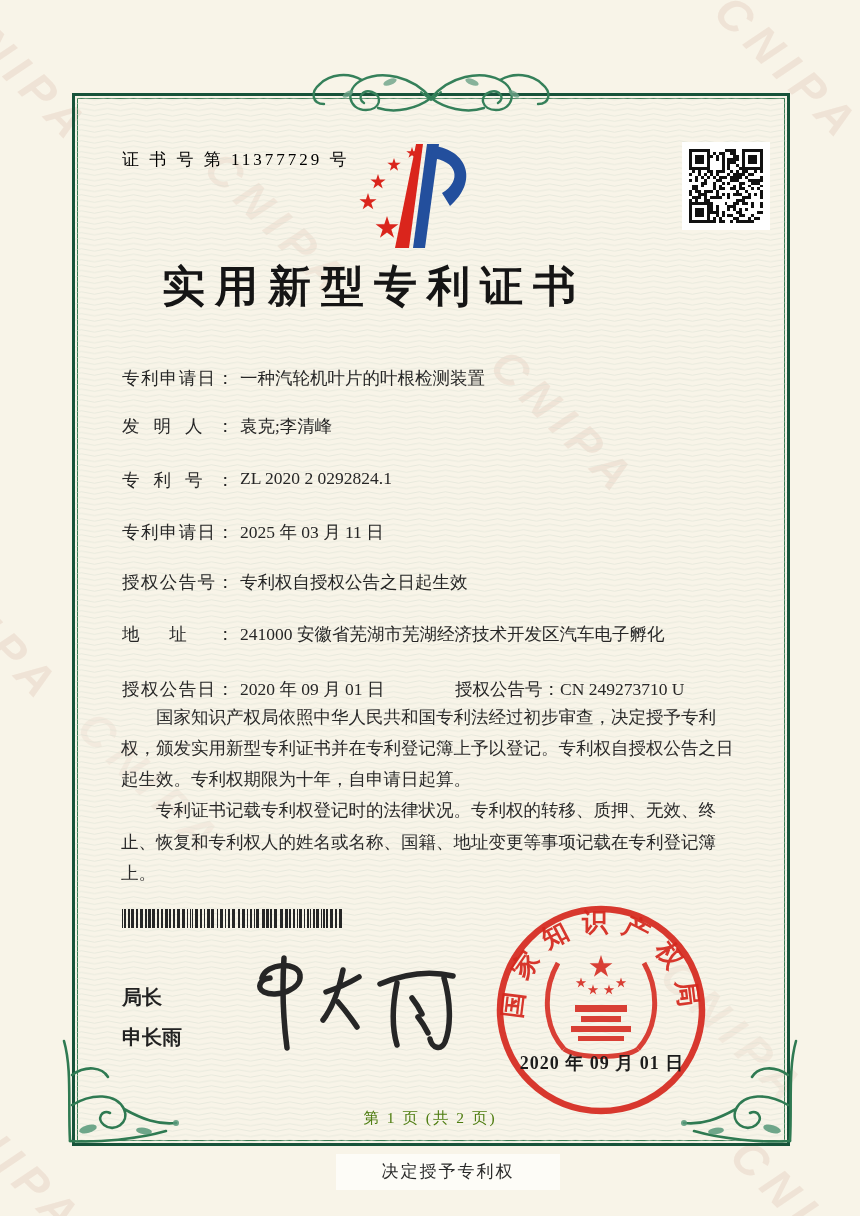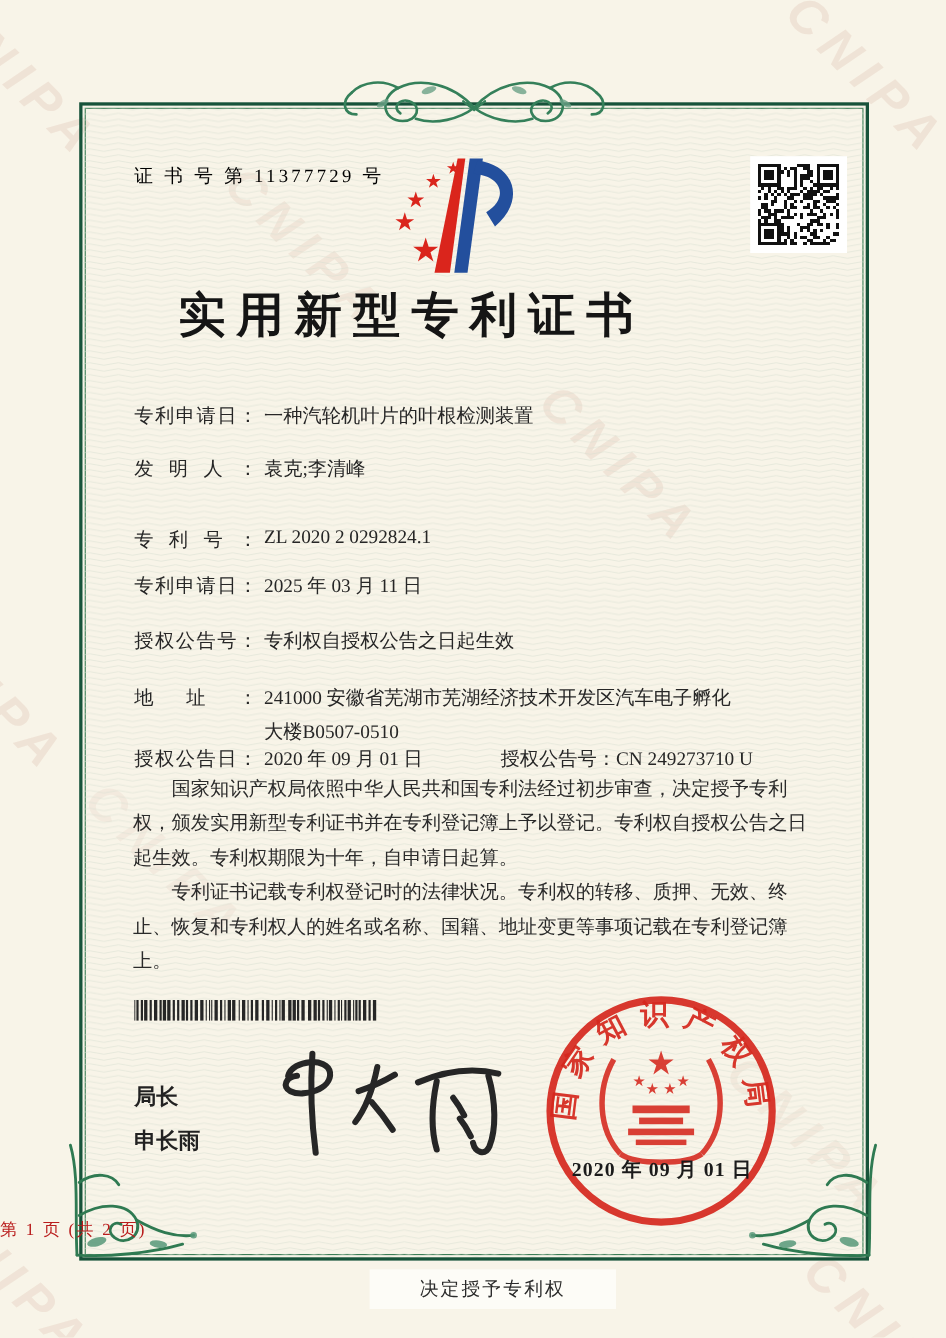--- a/index.html
+++ b/index.html
@@ -82,22 +82,22 @@
 
   
   .seal{position:absolute;left:492px;top:901px;width:218px;height:218px;}
   .seal-date{
     position:absolute;left:512px;top:1051px;width:180px;text-align:center;
     font-size:18px;letter-spacing:1px;color:#1b1b1b;font-weight:600;
   }
 
   
   .page-no{
-    position:absolute;left:0;top:1108px;width:860px;
-    font-size:15.5px;letter-spacing:2px;color:#b91c1c;
+    position:absolute;left:0;top:1108px;width:860px;text-align:center;
+    font-size:15.5px;letter-spacing:2px;color:#4d7c0f;
   }
   .cont-note{
     position:absolute;left:336px;top:1154px;width:224px;height:36px;
     background:#fdfcf7;text-align:center;line-height:36px;
     font-size:17px;letter-spacing:2px;color:#2a2a2a;
   }
 </style>
 </head>
 <body>
 
@@ -510,32 +510,31 @@
 
   <div class="title">实用新型专利证书</div>
 
   <div class="fields">
     <div class="field-row" style="top:0;">
       <span class="f-label">专利申请日：</span><span class="f-value">一种汽轮机叶片的叶根检测装置</span>
     </div>
     <div class="field-row" style="top:48px;">
       <span class="f-label">发明人：</span><span class="f-value">袁克;李清峰</span>
     </div>
-    <div class="field-row" style="top:112px;">
+    <div class="field-row" style="top:102px;">
       <span class="f-label">专利号：</span><span class="f-value">ZL 2020 2 0292824.1</span>
     </div>
     <div class="field-row" style="top:154px;">
       <span class="f-label">专利申请日：</span><span class="f-value">2025 年 03 月 11 日</span>
     </div>
     <div class="field-row" style="top:204px;">
       <span class="f-label">授权公告号：</span><span class="f-value">专利权自授权公告之日起生效</span>
     </div>
     <div class="field-row" style="top:256px;white-space:normal;width:620px;">
       <span class="f-label">地址：</span><span class="f-value">241000 安徽省芜湖市芜湖经济技术开发区汽车电子孵化</span>
-      <span class="f-value2">大楼B0507-0510</span>
     </div>
     <div class="field-row" style="top:311px;width:620px;">
       <span class="f-label">授权公告日：</span><span class="f-value">2020 年 09 月 01 日</span>
       <span class="grant-right">
         <span>授权公告号：</span><span>CN 249273710 U</span>
       </span>
     </div>
   </div>
 
   <div class="paras">

